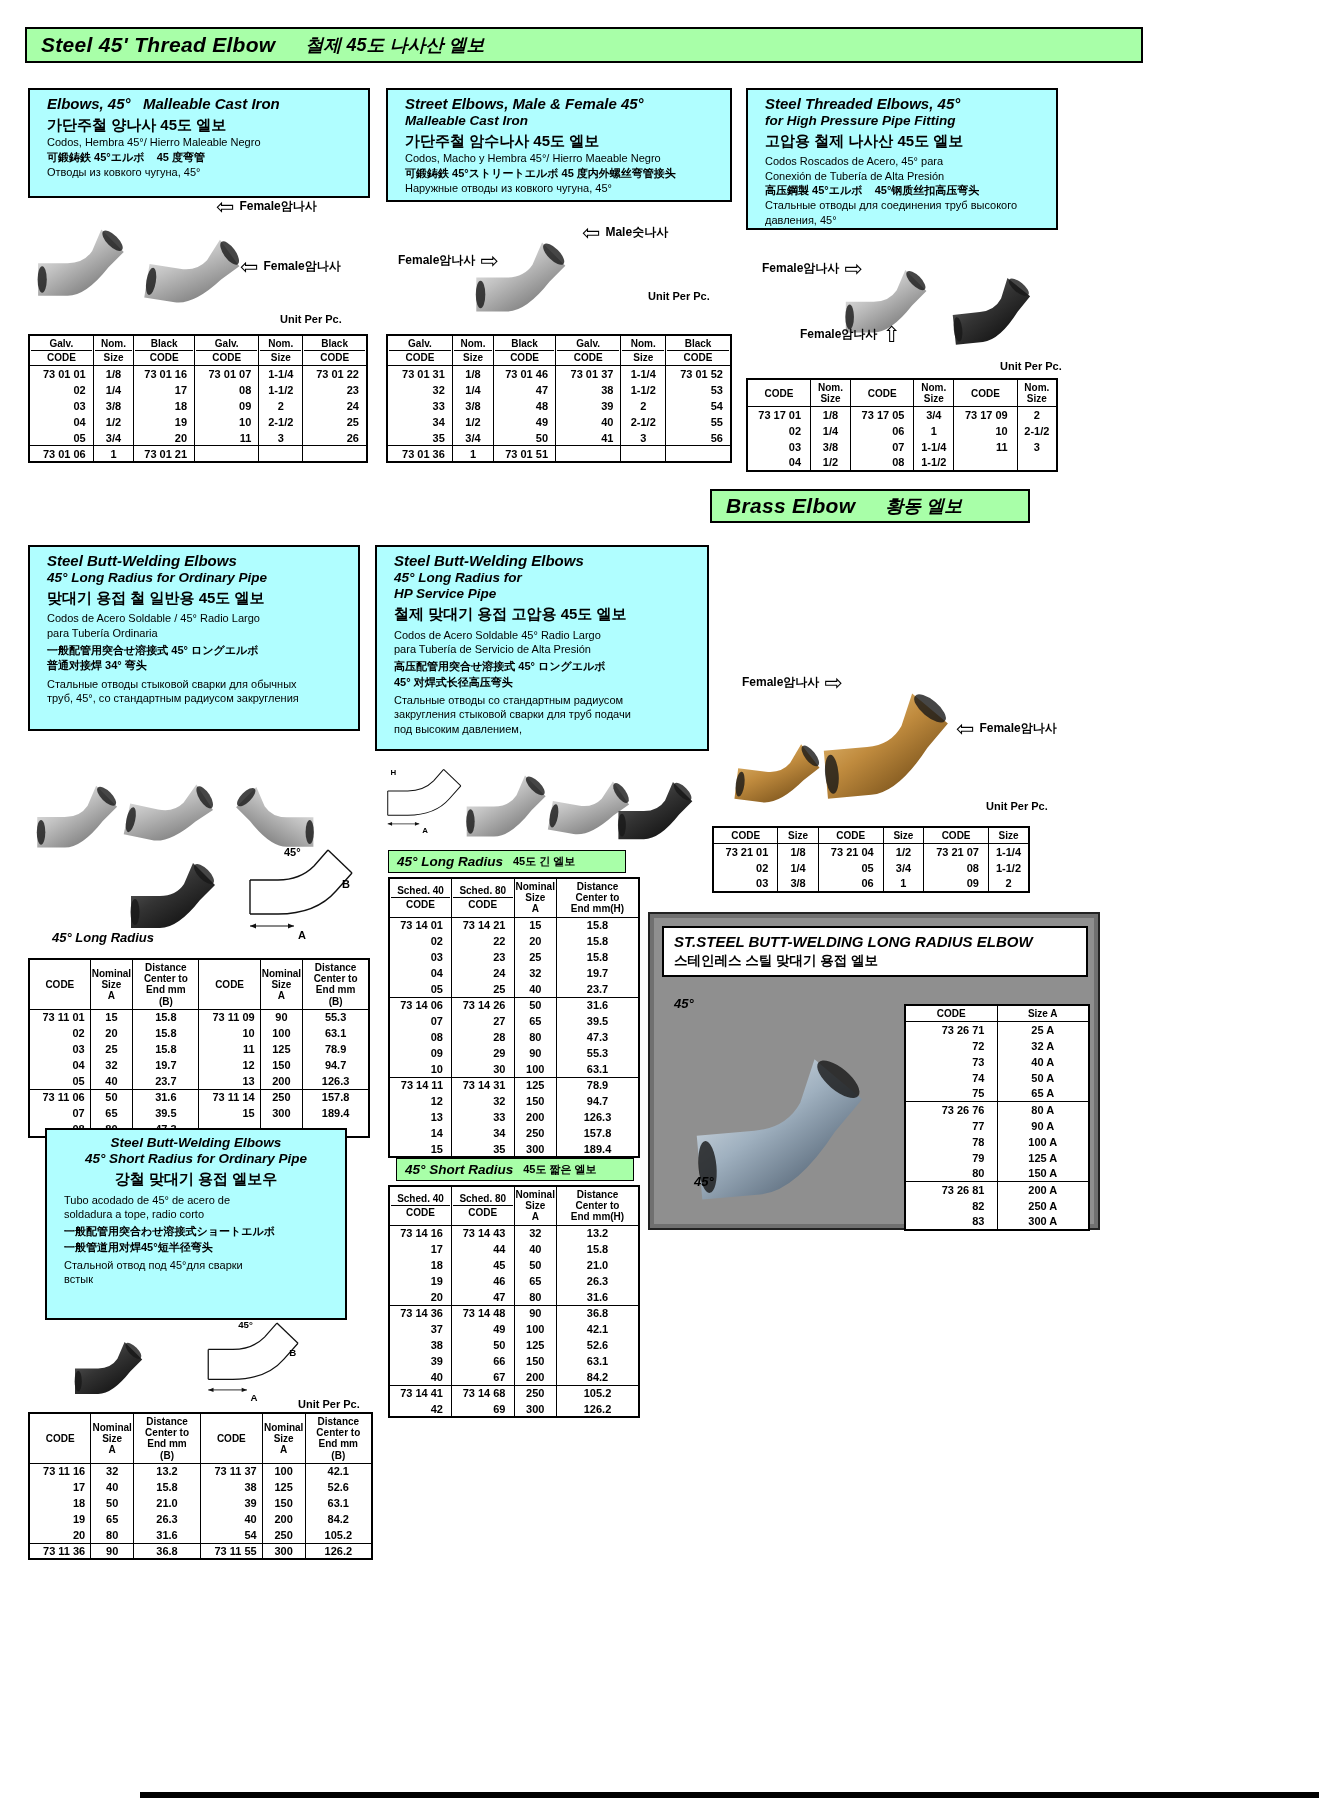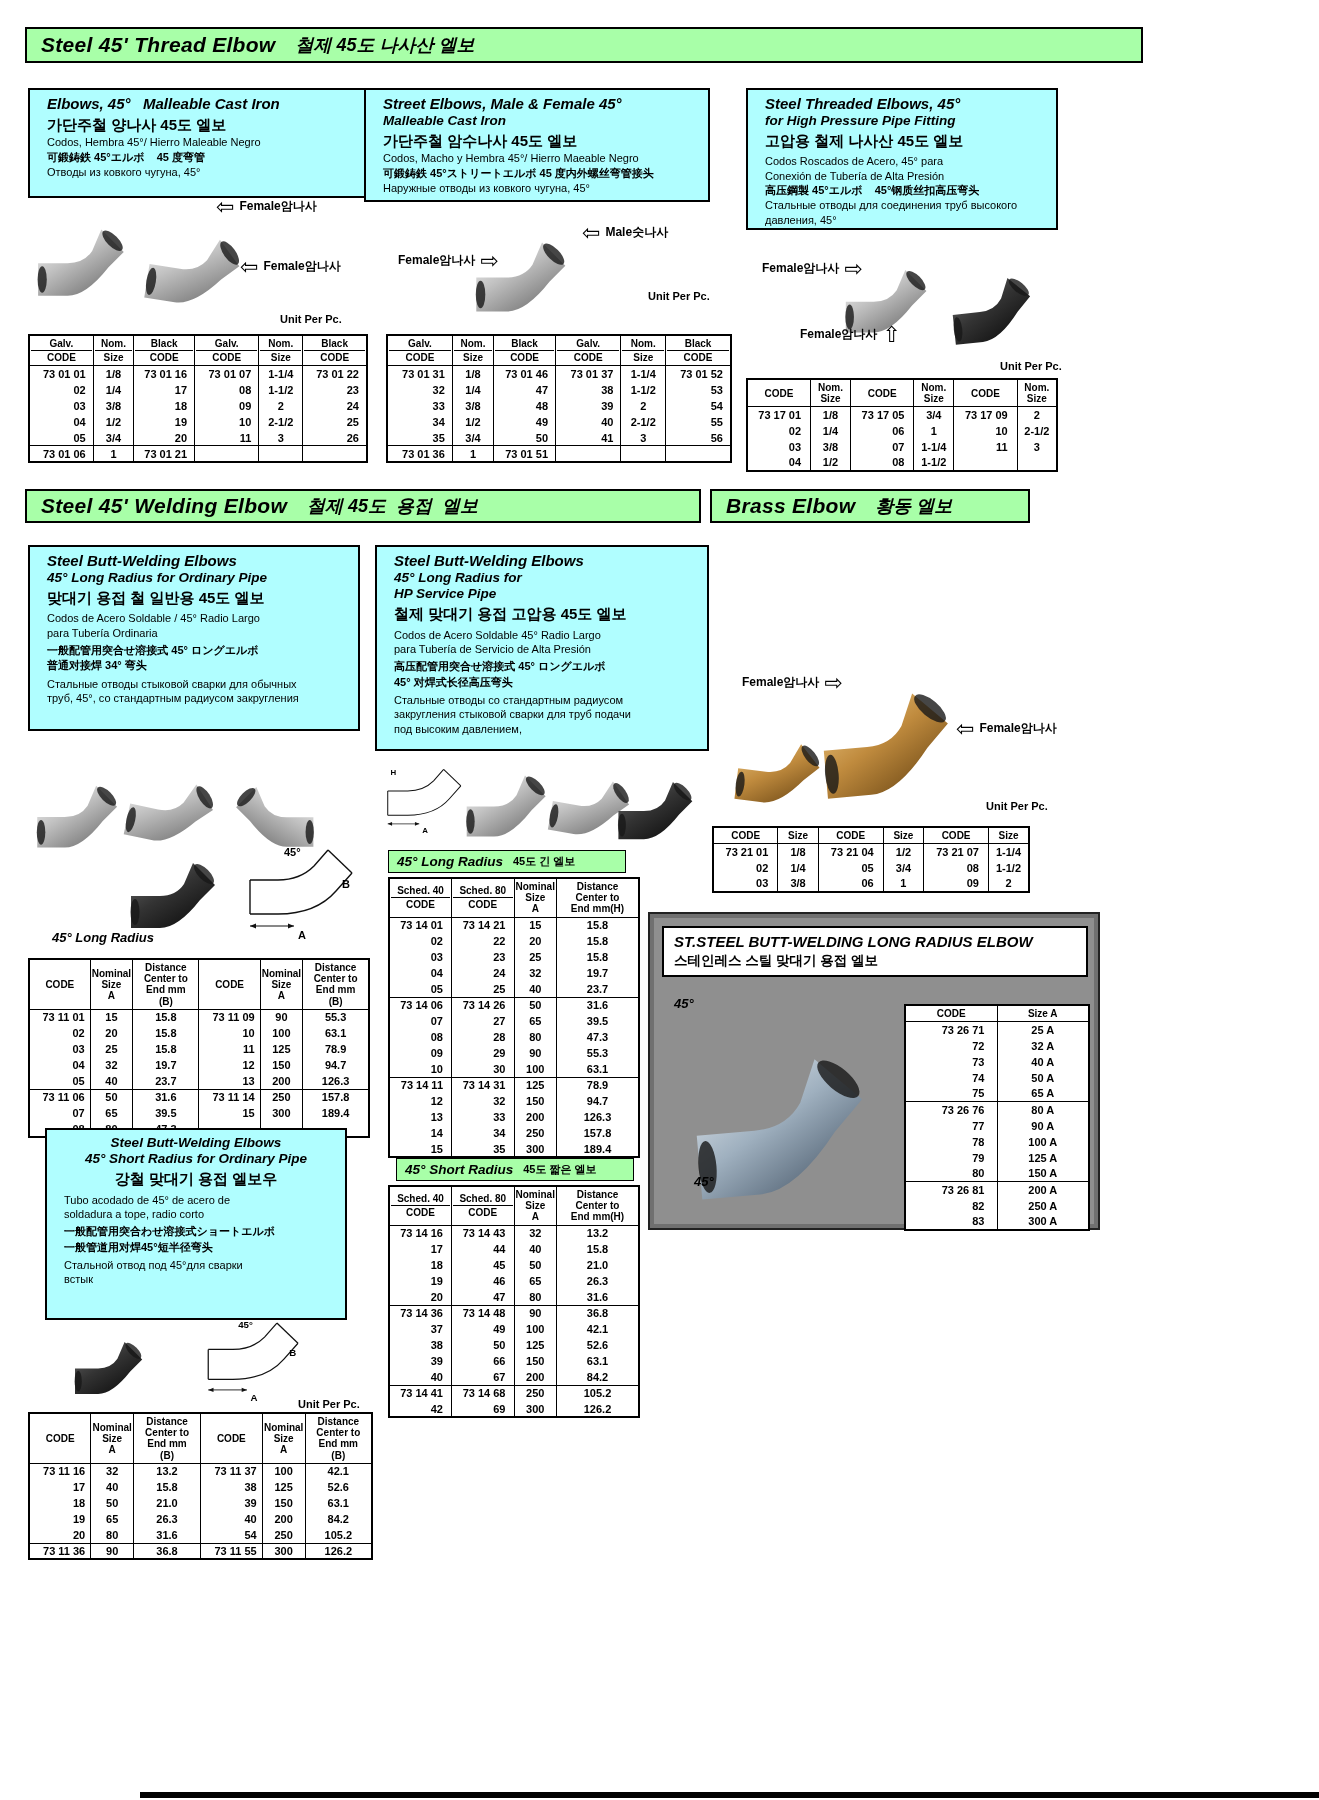--- a/index.html
+++ b/index.html
@@ -1,20 +1,20 @@
 <!DOCTYPE html>
 <html><head>
 <meta charset="utf-8">
 <style>
 *{box-sizing:border-box;margin:0;padding:0}
 html,body{background:#ddd}
 body{font-family:"Liberation Sans","DejaVu Sans",sans-serif;color:#000}
 .page{position:relative;width:1319px;height:1800px;background:#fff;margin:0 auto;overflow:hidden}
 .abs{position:absolute}
-.banner{background:#a8ffa8;border:2px solid #000;display:flex;align-items:center;gap:20px;padding:0 14px;font-weight:bold;font-style:italic}
+.banner{background:#a8ffa8;border:2px solid #000;display:flex;align-items:center;gap:30px;padding:0 14px;font-weight:bold;font-style:italic}
 .banner .en{font-size:21px;letter-spacing:.3px;white-space:pre}
 .banner .ko{font-size:18px;white-space:pre}
 .cyanbox{background:#b0feff;border:2px solid #000;padding:5px 17px;overflow:hidden}
 .ln-en{font-weight:bold;font-style:italic;font-size:15px;line-height:1.2;white-space:pre}
 .ln-en-s{font-weight:bold;font-style:italic;font-size:13.5px;line-height:1.2;white-space:pre}
 .ln-ko{font-weight:bold;font-size:15px;line-height:1.35;margin-top:2px}
 .ln-sm{font-size:11px;line-height:1.3}
 .ln-cjk{font-size:11px;font-weight:bold;line-height:1.4;white-space:pre}
 .gap{margin-top:3px}
 .center{text-align:center}
@@ -109,21 +109,21 @@
 </div>
 
 <div class="abs cyanbox" style="left:28px;top:88px;width:342px;height:110px">
   <div class="ln-en">Elbows, 45°   Malleable Cast Iron</div>
   <div class="ln-ko">가단주철 양나사 45도 엘보</div>
   <div class="ln-sm">Codos, Hembra 45°/  Hierro Maleable Negro</div>
   <div class="ln-cjk">可鍛鋳鉄 45°エルボ    45 度弯管</div>
   <div class="ln-sm">Отводы из ковкого чугуна, 45°</div>
 </div>
 
-<div class="abs cyanbox" style="left:364px;top:88px;width:346px;height:114px">
+<div class="abs cyanbox" style="left:386px;top:88px;width:346px;height:114px">
   <div class="ln-en">Street Elbows, Male &amp; Female 45°</div>
   <div class="ln-en-s">Malleable Cast Iron</div>
   <div class="ln-ko">가단주철 암수나사 45도 엘보</div>
   <div class="ln-sm">Codos, Macho y Hembra 45°/ Hierro Maeable Negro</div>
   <div class="ln-cjk">可鍛鋳鉄 45°ストリートエルボ 45 度内外螺丝弯管接头</div>
   <div class="ln-sm">Наружные отводы из ковкого чугуна, 45°</div>
 </div>
 
 <div class="abs cyanbox" style="left:746px;top:88px;width:312px;height:142px">
   <div class="ln-en">Steel Threaded Elbows, 45°</div>
@@ -413,24 +413,20 @@
           <td>04</td>
           <td>1/2</td>
           <td>08</td>
           <td>1-1/2</td>
           <td></td>
           <td></td>
         </tr>
       </tbody>
     </table>
 
-<div class="abs banner" style="left:25px;top:489px;width:676px;height:34px">
-  <span class="en">Steel 45' Welding Elbow</span>
-  <span class="ko">철제 45도  용접  엘보</span>
-</div>
 <div class="abs banner" style="left:710px;top:489px;width:320px;height:34px">
   <span class="en">Brass Elbow</span>
   <span class="ko">황동 엘보</span>
 </div>
 
 <div class="abs cyanbox" style="left:28px;top:545px;width:332px;height:186px">
   <div class="ln-en">Steel Butt-Welding Elbows</div>
   <div class="ln-en-s">45° Long Radius for Ordinary Pipe</div>
   <div class="ln-ko">맞대기 용접 철 일반용 45도 엘보</div>
   <div class="ln-sm gap">Codos de Acero Soldable / 45° Radio Largo</div>

